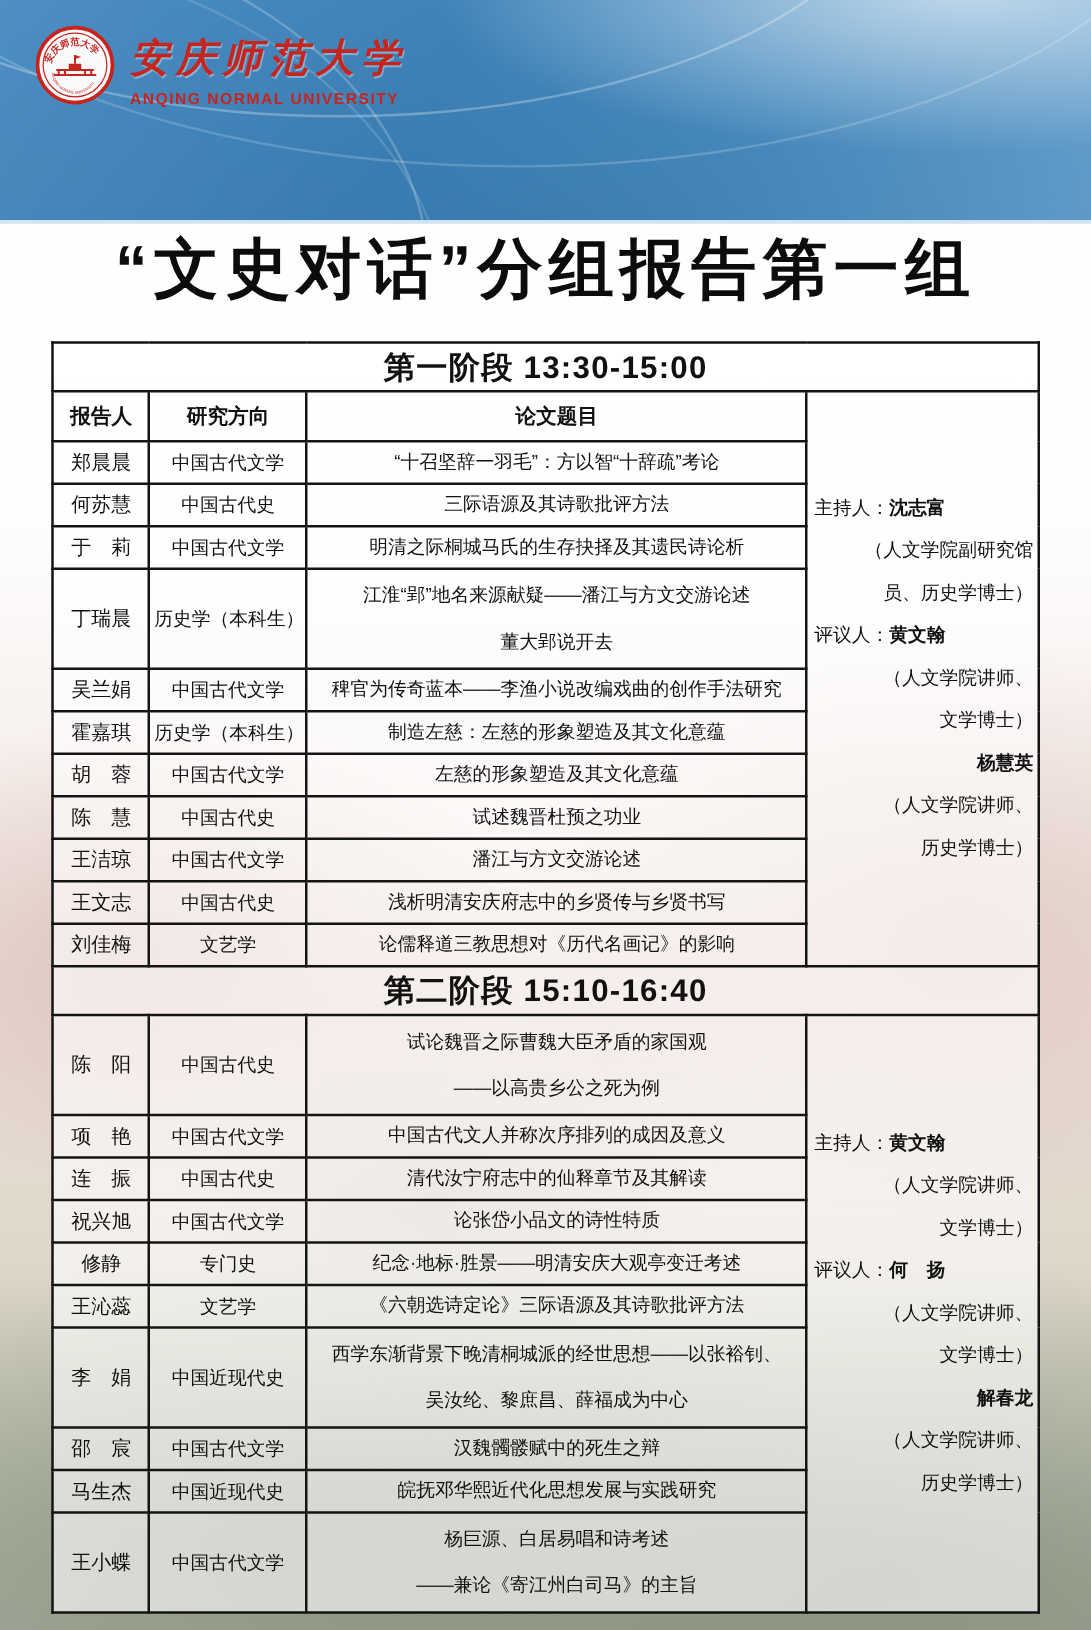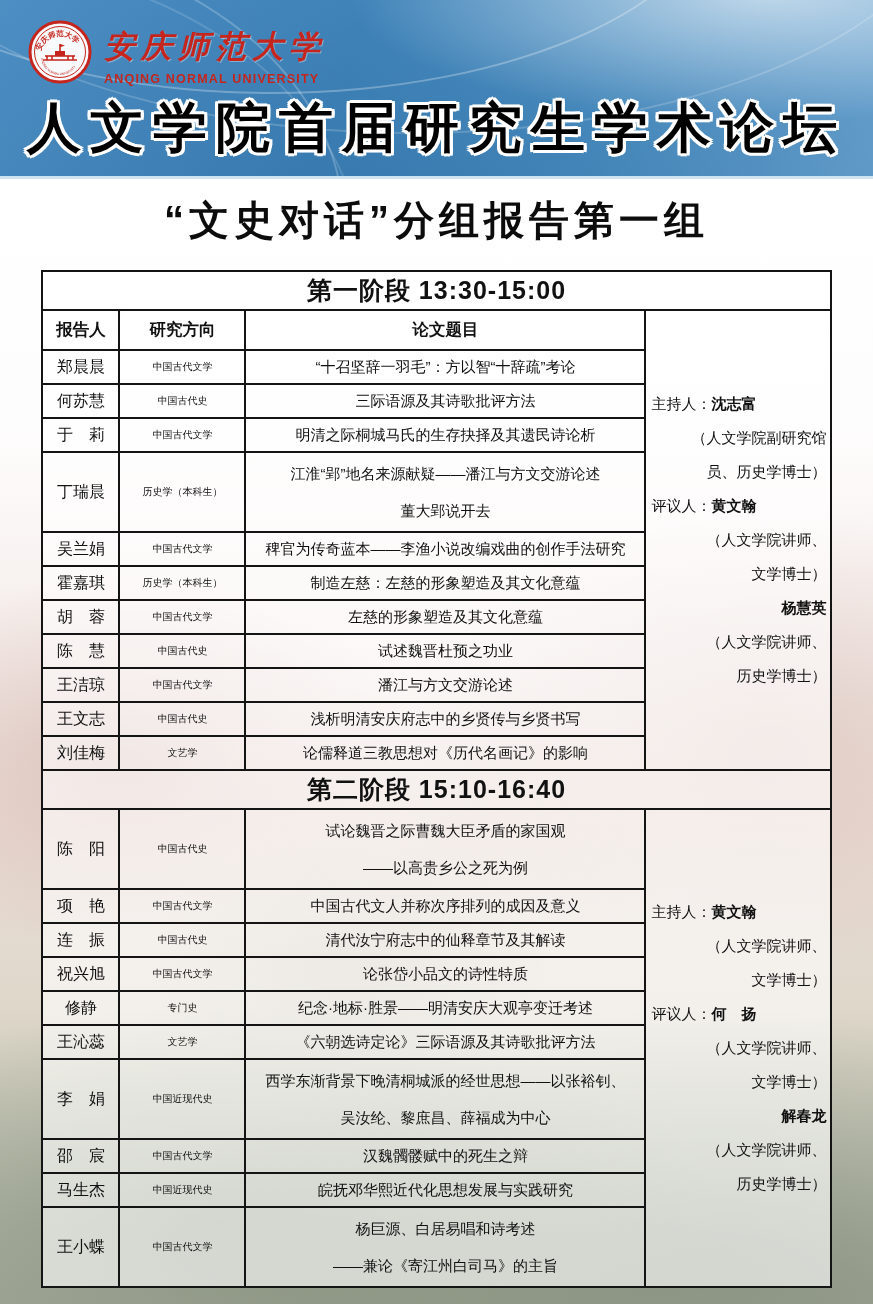--- a/index.html
+++ b/index.html
@@ -39,35 +39,35 @@
   .uni-en{font-size:12.5px;font-weight:bold;color:#c6251d;letter-spacing:1.2px;margin-top:4px;}
 
   .forum-title{position:absolute;left:0;right:0;top:92px;text-align:center;
     font-size:54px;font-weight:900;letter-spacing:9px;color:#000;white-space:nowrap;
     text-shadow:
       0 -3px 0 #fff,0 3px 0 #fff,-3px 0 0 #fff,3px 0 0 #fff,
       -2px -2px 0 #fff,2px -2px 0 #fff,-2px 2px 0 #fff,2px 2px 0 #fff,
       -3px -2px 0 #fff,3px -2px 0 #fff,-3px 2px 0 #fff,3px 2px 0 #fff;}
 
   
-  .subtitle{position:relative;text-align:center;padding:14px 0 14px;
-    font-size:40px;font-weight:800;letter-spacing:5px;color:#0c0c0c;white-space:nowrap;}
+  .subtitle{position:relative;text-align:center;padding:2px 0 14px;
+    font-size:52px;font-weight:800;letter-spacing:5px;color:#0c0c0c;white-space:nowrap;}
 
   
   table.sched{position:relative;border-collapse:collapse;margin:8px auto 0;width:788px;table-layout:fixed;}
   table.sched col.c1{width:77px;} table.sched col.c2{width:126px;}
   table.sched col.c3{width:400px;} table.sched col.c4{width:185px;}
   table.sched td,table.sched th{border:2px solid #141414;background:rgba(255,255,255,0.62);
     text-align:center;vertical-align:middle;padding:2px 3px;}
   td.session-header{font-size:25px;font-weight:bold;height:28px;letter-spacing:1px;}
   tr.colhead-row th{font-size:16.5px;font-weight:bold;height:34px;border-radius:14px;}
   tr.colhead-row th:first-child{}
   tr.single{height:34px;} tr.double{height:76px;}
   td.name-cell{font-size:16px;white-space:nowrap;}
-  td.field-cell{font-size:10px;white-space:nowrap;}
+  td.field-cell{font-size:15px;white-space:nowrap;}
   td.title-cell{font-size:15px;}
   td.title-cell .tline{white-space:nowrap;line-height:20px;}
   tr.double td.title-cell .tline{line-height:37px;}
   td.panel-cell{font-size:15px;padding:6px 6px;}
   .panel-line{line-height:34px;white-space:nowrap;}
   .panel-line.left{text-align:left;padding-left:2px;}
   .panel-line.center{text-align:right;}
   .panel-bold{font-weight:bold;}
 
   
@@ -107,21 +107,20 @@
           <line x1="32" y1="31" x2="32" y2="24"></line>
           <path d="M32 24 l5 1.6 -5 1.6 z" fill="#c6251d" stroke="none"></path>
         </g>
       </svg>
       <div class="uni-names">
         <div class="uni-cn">安庆师范大学</div>
         <div class="uni-en">ANQING NORMAL UNIVERSITY</div>
       </div>
     </div>
 
-    <div class="forum-title">人文学院首届研究生学术论坛</div>
   </div>
 
   <div class="subtitle">“文史对话”分组报告第一组</div>
 
   <table class="sched">
     <colgroup>
         <col class="c1">
         <col class="c2">
         <col class="c3">
         <col class="c4">

